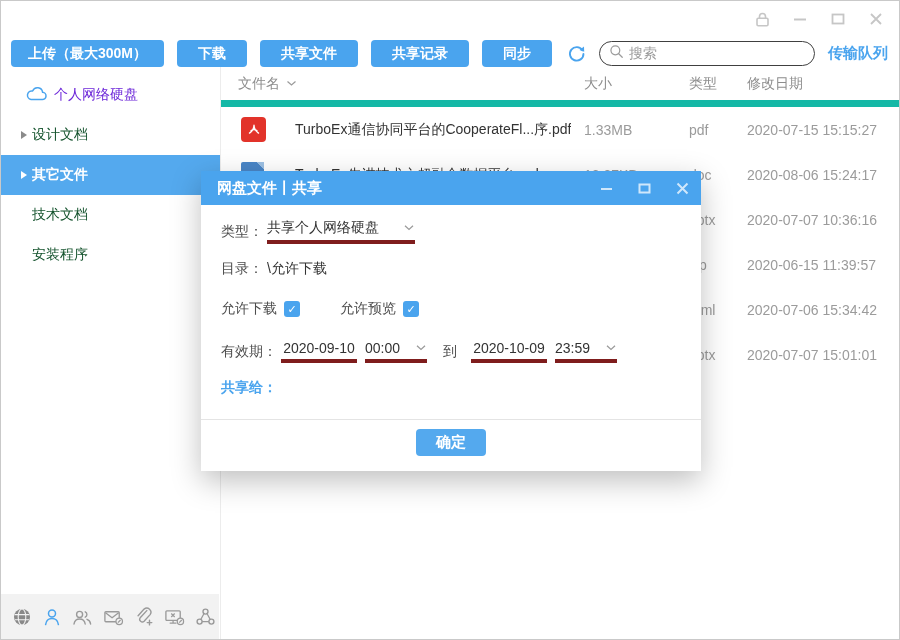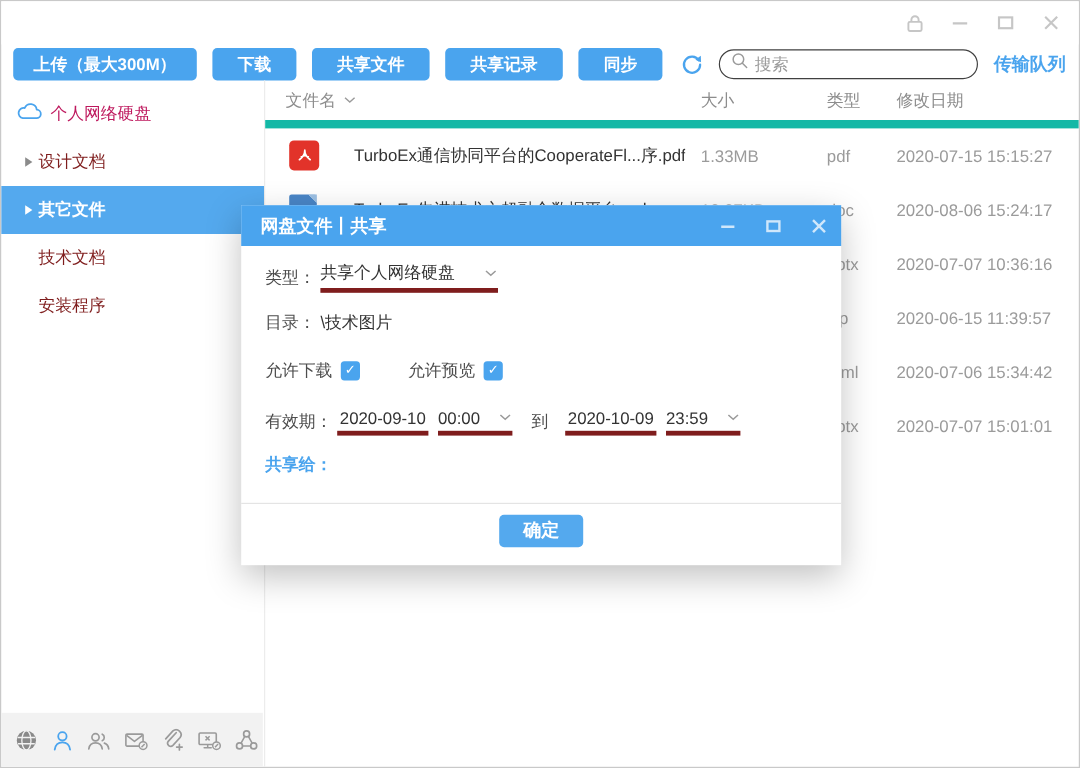--- a/index.html
+++ b/index.html
@@ -19,22 +19,22 @@
   .tb-btn.upload { padding:0 17px; }
   .refresh-wrap { margin-left:2px; display:flex; align-items:center; cursor:pointer; }
   .search-box { width:216px; height:25px; border:1px solid #404040; border-radius:13px; display:flex; align-items:center; padding:0 9px; gap:5px; background:#fff; }
   .search-box input { border:none; outline:none; flex:1; font-size:14px; color:#333; background:transparent; font-family:inherit; }
   .search-box input::placeholder { color:#9b9b9b; }
   .transfer-link { margin-left:auto; margin-right:3px; color:#4aa4ee; font-size:15px; font-weight:bold; cursor:pointer; white-space:nowrap; }
 
   
   .main { position:absolute; top:66px; left:0; right:0; bottom:0; display:flex; }
   .sidebar { position:relative; width:220px; border-right:1px solid #ececec; padding-top:8px; }
-  .side-root { height:40px; display:flex; align-items:center; padding-left:12px; gap:5px; font-size:14px; color:#be185d; cursor:pointer;font-family:Liberation Serif, serif; }
-  .side-item { position:relative; height:40px; display:flex; align-items:center; padding-left:31px; font-size:14px; color:#7f1d1d; cursor:pointer; }
+  .side-root { height:40px; display:flex; align-items:center; padding-left:24px; gap:5px; font-size:14px; color:#6d28d9; cursor:pointer; }
+  .side-item { position:relative; height:40px; display:flex; align-items:center; padding-left:31px; font-size:14px; color:#14532d; cursor:pointer; }
   .side-item .tri { position:absolute; left:20px; width:0; height:0; border-top:4.5px solid transparent; border-bottom:4.5px solid transparent; border-left:6px solid #8b8b8b; }
   .side-item.selected { background:#54a9ee; color:#fff; font-weight:bold; }
   .side-item.selected .tri { border-left-color:#fff; }
   .side-footer { position:absolute; left:0; right:1px; bottom:0; height:45px; background:#f2f2f2; display:flex; align-items:center; padding:0 11px; gap:10px; }
   .ficon { width:21px; height:21px; display:flex; align-items:center; justify-content:center; cursor:pointer; }
 
   
   .content { position:relative; flex:1; }
   .thead { height:40px; display:flex; align-items:center; color:#8d8d8d; font-size:14px; border-bottom:7px solid #14b8a6; }
   .c-name { flex:1; display:flex; align-items:center; padding-left:17px; gap:6px; min-width:0; }
@@ -314,21 +314,21 @@
       <span class="u sel" style="width:148px; margin-left:4px;">
         <span>共享个人网络硬盘</span>
         <svg width="12" height="8" viewBox="0 0 12 8">
             <path d="M2 1.8 l4 3.6 4-3.6" fill="none" stroke="#9b9b9b" stroke-width="1.3"></path>
           </svg>
       </span>
     </div>
 
     <div class="dlg-row" style="top:89px;">
       <span>目录：</span>
-      <span style="margin-left:4px; color:#333;">\技术图片</span>
+      <span style="margin-left:4px; color:#333;">\允许下载</span>
     </div>
 
     <div class="dlg-row" style="top:129px;">
       <span>允许下载</span>
       <span class="chk">✓</span>
       <span style="margin-left:40px;">允许预览</span>
       <span class="chk">✓</span>
     </div>
 
     <div class="dlg-row" style="top:169px;">

